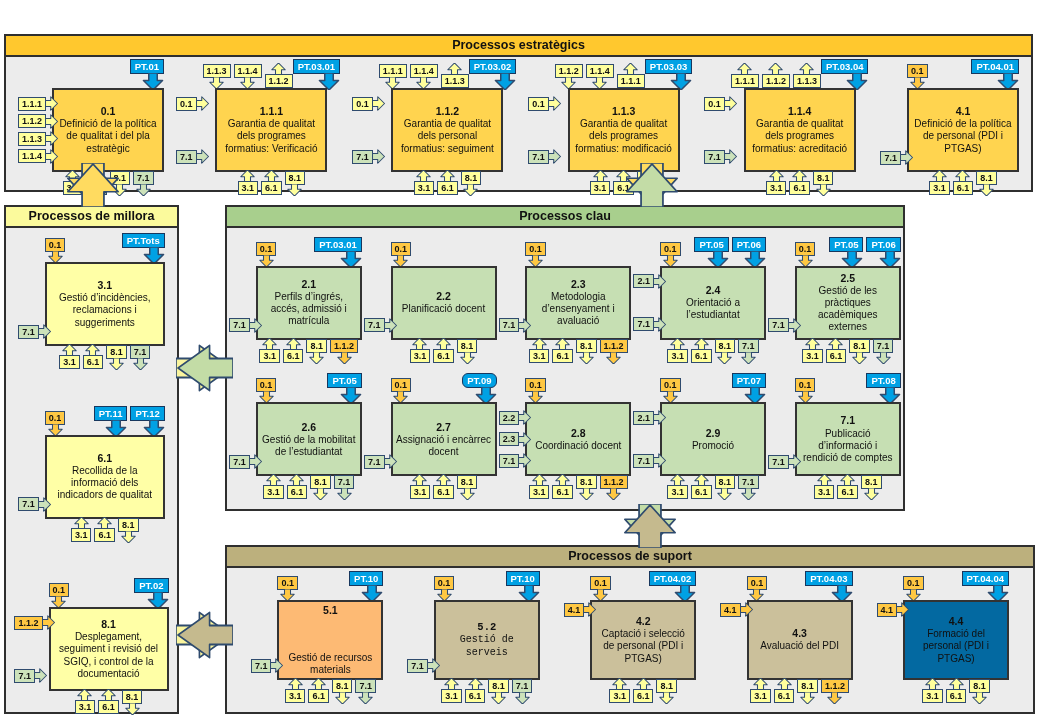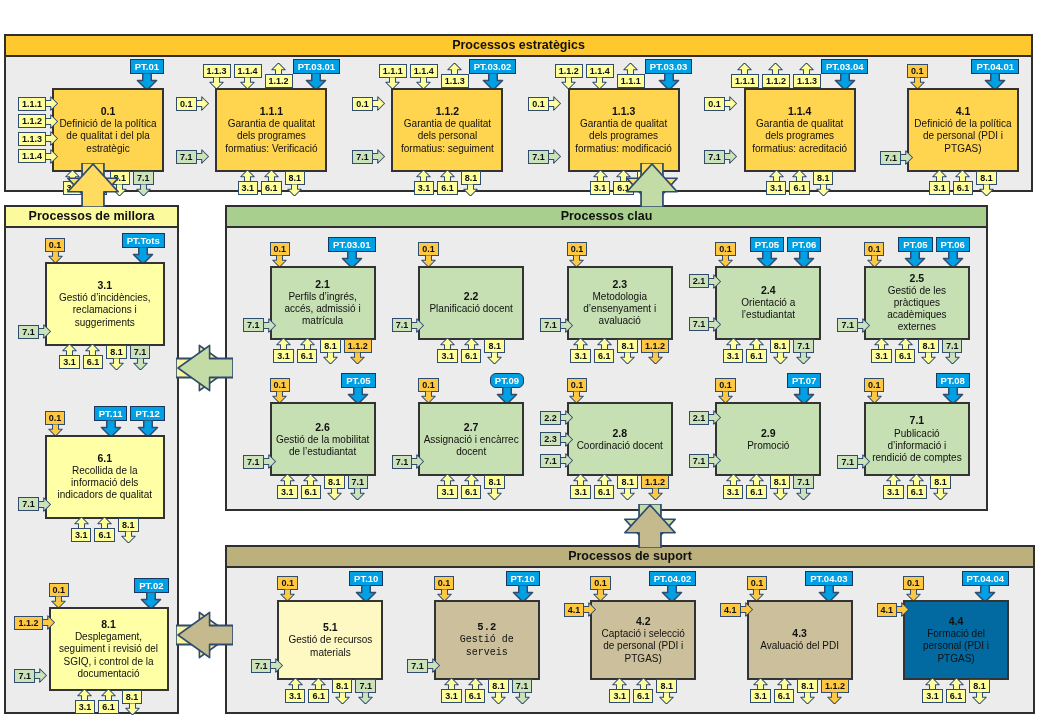--- a/index.html
+++ b/index.html
@@ -7,21 +7,21 @@
     font-family:"Liberation Sans","DejaVu Sans",sans-serif;color:#111;overflow:hidden;}
   .section{position:absolute;border:2px solid #2f2f2f;background:#ECECEC;box-sizing:border-box;}
   .sec-header{height:19px;line-height:19px;text-align:center;font-weight:bold;font-size:12.5px;
     border-bottom:2px solid #2f2f2f;box-sizing:content-box;}
   .sec-body{position:relative;}
   #sec-estrategics{left:4px;top:4px;width:1029px;height:158px;margin-top:30px;}
   #sec-estrategics .sec-body{display:flex;justify-content:space-evenly;align-items:flex-start;padding-top:1px;}
   #sec-millora{left:4px;top:205px;width:175px;height:509px;}
   #sec-millora .sec-body{display:flex;flex-direction:column;align-items:center;justify-content:space-between;
     height:calc(100% - 21px);padding:4px 0 8px;}
-  #sec-clau{left:225px;top:205px;width:763px;height:306px;}
+  #sec-clau{left:225px;top:205px;width:680px;height:306px;}
   #sec-clau .sec-body{display:flex;flex-direction:column;justify-content:space-evenly;height:calc(100% - 21px);}
   .clau-row{display:flex;justify-content:space-evenly;}
   #sec-suport{left:225px;top:545px;width:810px;height:169px;}
   #sec-suport .sec-body{display:flex;justify-content:space-evenly;align-items:flex-start;padding-top:2px;}
   .hdr-estrategics{background:#FFC82E;}
   .hdr-millora{background:#FBFA9C;}
   .hdr-clau{background:#A8CF8D;}
   .hdr-suport{background:#BCB07D;}
 
   .unit{display:grid;grid-template-columns:auto auto;grid-template-rows:auto auto auto;
@@ -43,21 +43,21 @@
   .s-clau .pbox{width:106px;height:74px;}
   .s-suport .pbox{width:106px;height:80px;}
   .urow.bottom{grid-row:3;grid-column:2;justify-content:center;align-items:flex-start;gap:3px;
     min-height:26px;margin-top:-1px;}
   .vtag{display:flex;flex-direction:column;align-items:center;}
   .vtag svg{display:block;margin:-1px 0;}
   .htag{display:flex;align-items:center;}
   .htag svg{display:block;margin-left:-1px;}
   .tag{border:1.5px solid #2F4B6E;padding:0 3px;font-size:9px;font-weight:bold;line-height:12px;
     color:#111;white-space:nowrap;display:inline-block;}
-  .ptag{display:flex;flex-direction:column;align-items:center;}
+  .ptag{display:flex;flex-direction:column;align-items:flex-end;}
   .pt-label{border:1.5px solid #17375E;padding:0 4px;font-size:9.5px;font-weight:bold;line-height:13px;
     color:#fff;white-space:nowrap;display:inline-block;}
   .ptag svg{display:block;margin-top:-1px;margin-bottom:-2px;}
   .conn{position:absolute;z-index:5;}
   .conn polygon{stroke:#2F4B6E;stroke-width:1.6;stroke-linejoin:round;}
 </style>
 </head>
 <body>
 
 <div class="canvas">
@@ -1259,21 +1259,21 @@
             </div>
           </div>
           <div class="leftcol bottom-only">
             <div class="htag">
               <span class="tag" style="background: rgb(204, 226, 186);">7.1</span>
               <svg viewBox="0 0 16 20" width="13" height="15">
                 <polygon points="0,6 7,6 7,1 16,10 7,19 7,14 0,14" fill="#CCE2BA" stroke="#2F4B6E" stroke-width="1.4" stroke-linejoin="round"></polygon>
               </svg>
             </div>
           </div>
-          <div class="pbox" style="background: #fef9c3;">
+          <div class="pbox" style="background: #fdba74; justify-content: space-between;">
             <div class="pbox-id">5.1</div>
             <div class="pbox-title">Gestió de recursos materials</div>
           </div>
           <div class="urow bottom">
             <div class="vtag">
               <svg viewBox="0 0 20 16" width="15" height="12">
                 <polygon points="6,16 14,16 14,9 19,9 10,0 1,9 6,9" fill="#FFFF9C" stroke="#2F4B6E" stroke-width="1.4" stroke-linejoin="round"></polygon>
               </svg>
               <span class="tag" style="background: rgb(255, 255, 156);">3.1</span>
             </div>

